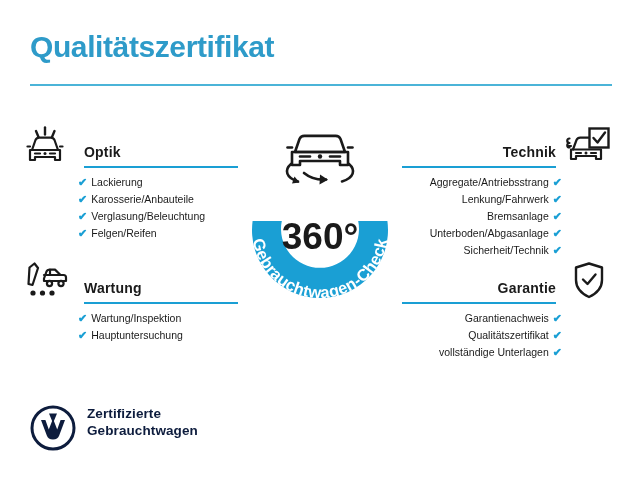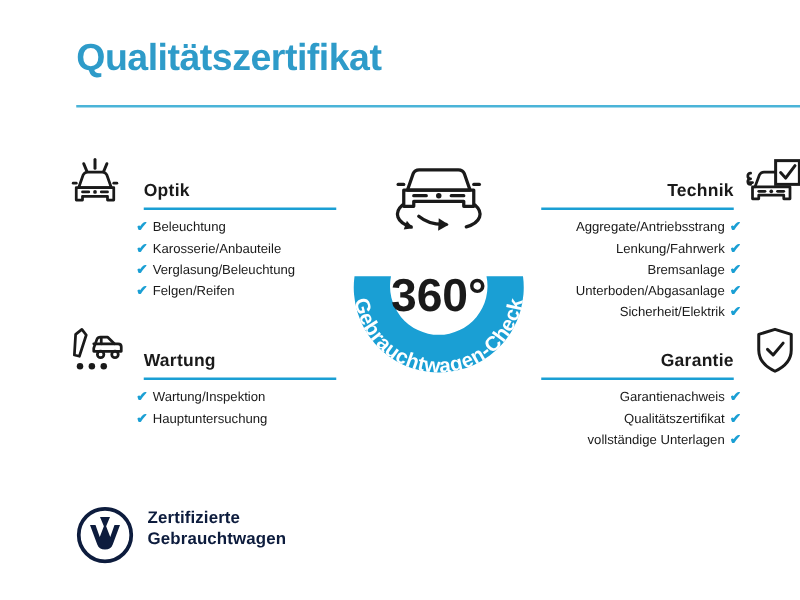--- a/index.html
+++ b/index.html
@@ -12,21 +12,20 @@
     background: #ffffff;
     font-family: "Liberation Sans", sans-serif;
     overflow: hidden;
     position: relative;
   }
   .page {
     position: absolute;
     inset: 0;
     width: 544px;
     height: 480px;
-    margin-left: 31px;
   }
 
   
   .title {
     position: absolute;
     left: 30px;
     top: 30px;
     font-size: 30px;
     font-weight: bold;
     color: #2e9bc9;
@@ -166,21 +165,21 @@
             <line x1="9" y1="27.5" x2="14" y2="27.5"></line>
             <line x1="24" y1="27.5" x2="29" y2="27.5"></line>
           </g>
           <circle cx="19" cy="27.5" r="1.5" fill="#1a1a1a"></circle>
         </svg>
       </span>
       <span class="sec-title">Optik</span>
       <span class="sec-rule"></span>
     </div>
     <ul class="sec-list">
-      <li><span class="chk">✔</span><span>Beleuchtung</span></li>
+      <li><span class="chk">✔</span><span>Lackierung</span></li>
       <li><span class="chk">✔</span><span>Karosserie/Anbauteile</span></li>
       <li><span class="chk">✔</span><span>Verglasung/Beleuchtung</span></li>
       <li><span class="chk">✔</span><span>Felgen/Reifen</span></li>
     </ul>
   </div>
 
   <div class="section sec-wartung sec-left">
     <div class="sec-head">
       <span class="sec-icon">
         <svg width="52" height="42" viewBox="0 0 52 42">
@@ -228,21 +227,21 @@
         </svg>
       </span>
       <span class="sec-title">Technik</span>
       <span class="sec-rule"></span>
     </div>
     <ul class="sec-list">
       <li><span>Aggregate/Antriebsstrang</span><span class="chk">✔</span></li>
       <li><span>Lenkung/Fahrwerk</span><span class="chk">✔</span></li>
       <li><span>Bremsanlage</span><span class="chk">✔</span></li>
       <li><span>Unterboden/Abgasanlage</span><span class="chk">✔</span></li>
-      <li><span>Sicherheit/Elektrik</span><span class="chk">✔</span></li>
+      <li><span>Sicherheit/Technik</span><span class="chk">✔</span></li>
     </ul>
   </div>
 
   <div class="section sec-garantie sec-right">
     <div class="sec-head">
       <span class="sec-icon">
         <svg width="52" height="42" viewBox="0 0 52 42">
           <path d="M14 5.5 L27 1.5 L40 5.5 L40 18 C40 26.5 33.5 32 27 35 C20.5 32 14 26.5 14 18 Z" fill="none" stroke="#1a1a1a" stroke-width="2.4" stroke-linejoin="round"></path>
           <path d="M21 17.5 L25.5 22 L33.5 12.5" fill="none" stroke="#1a1a1a" stroke-width="2.4" stroke-linecap="round" stroke-linejoin="round"></path>
         </svg>

